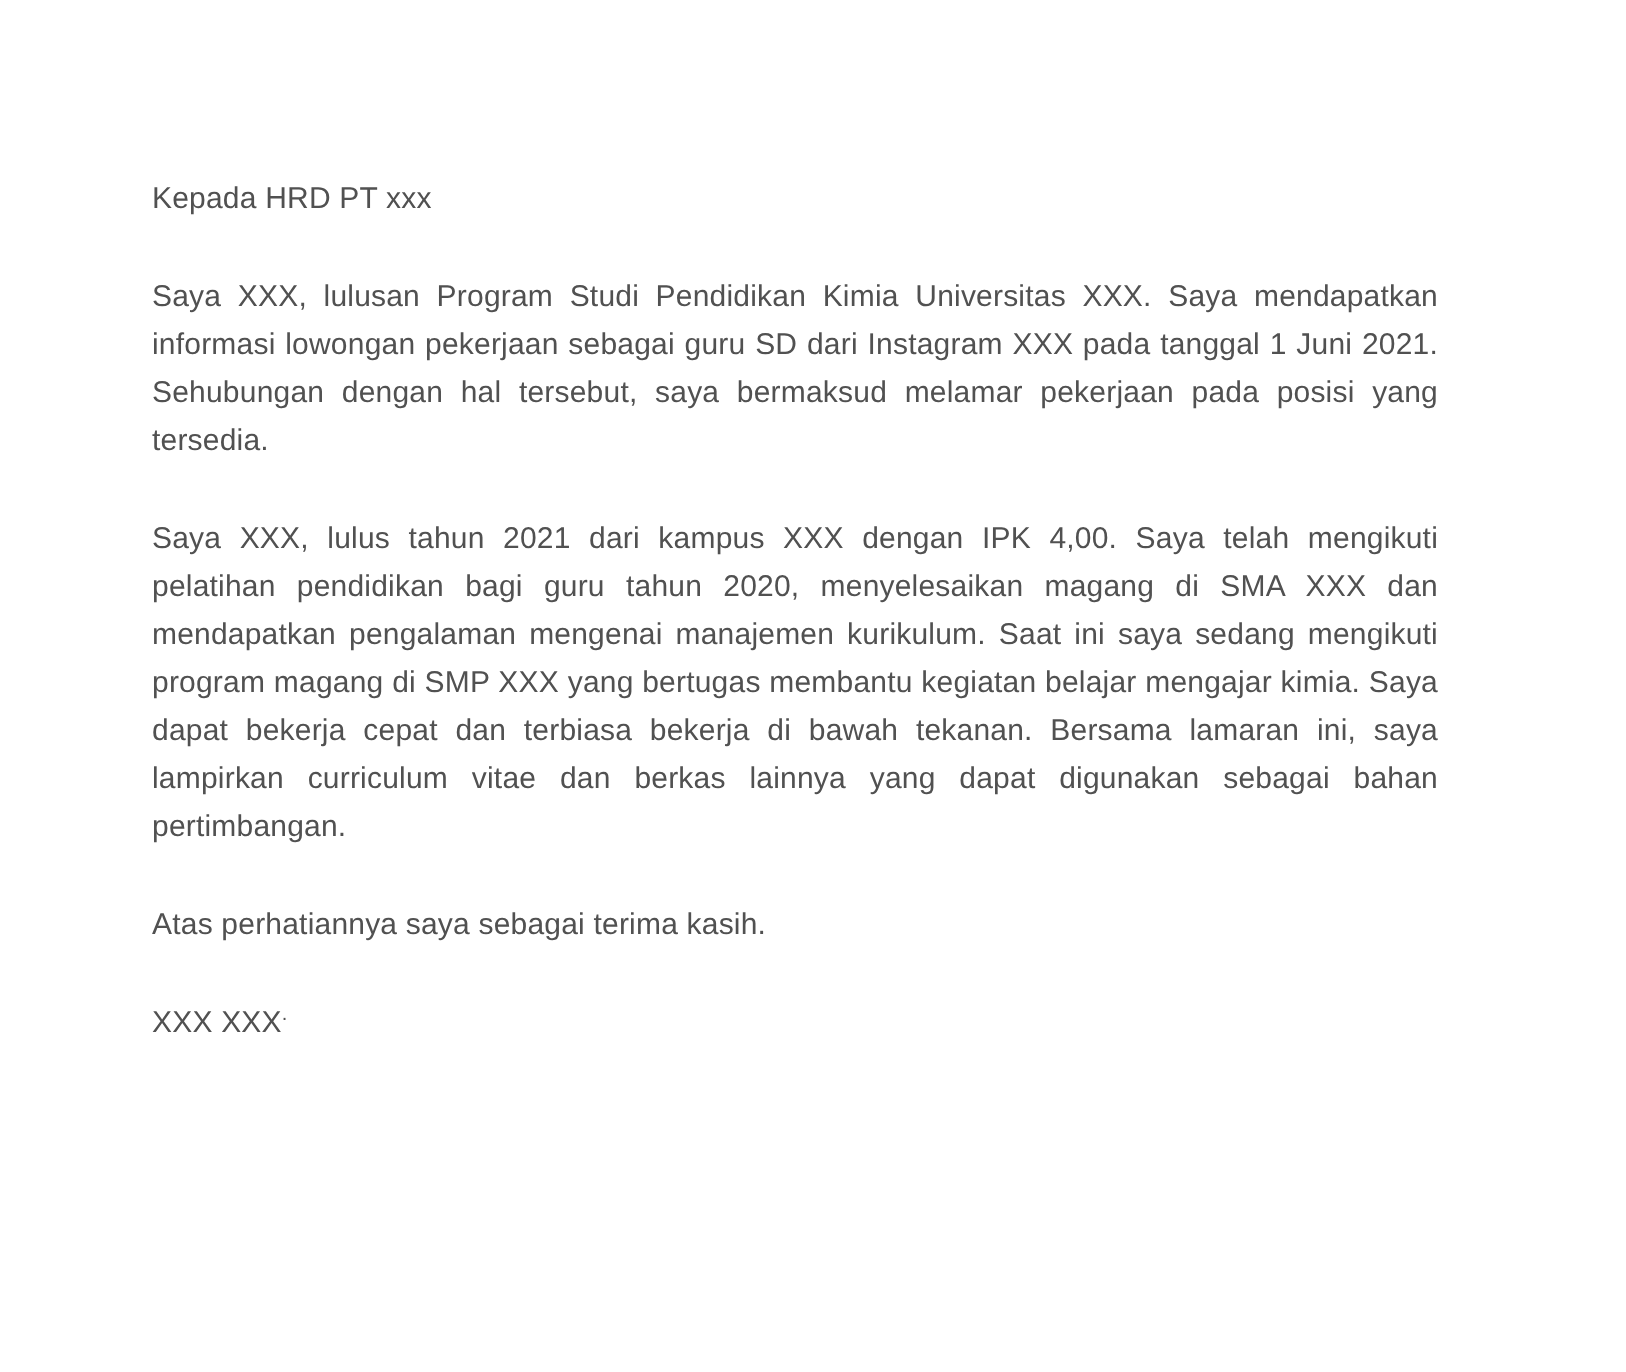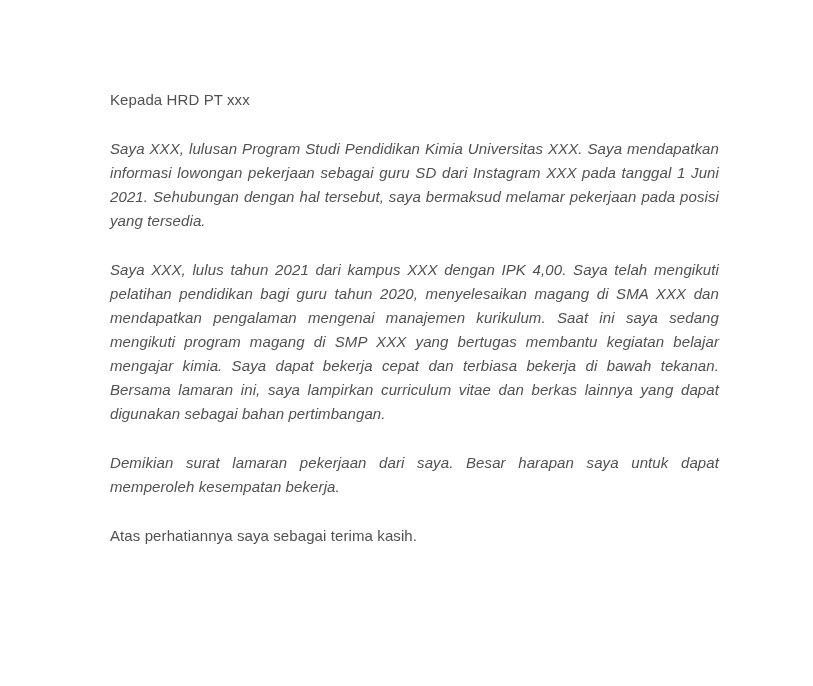--- a/index.html
+++ b/index.html
@@ -10,34 +10,33 @@
   body {
     width: 813px;
     height: 686px;
     overflow: hidden;
     font-family: "Liberation Sans", "DejaVu Sans", sans-serif;
   }
   .page {
     box-sizing: border-box;
     width: 813px;
     height: 686px;
-    padding: 88px 94px 0 110px;
+    padding: 88px 94px 0 76px;
     background: #ffffff;
   }
   .letter p {
     margin: 0 0 25px 0;
     font-size: 15px;
     line-height: 24px;
     color: #515151;
     letter-spacing: 0.1px;
   }
   .letter p.justified {
     text-align: justify;
     text-justify: inter-word;
-    font-style: italic;
   }
   .letter .recipient,
   .letter .closing,
   .letter .thanks,
   .letter .signature {
     text-align: left;
   }
   .signature-mark {
     font-size: 10px;
     vertical-align: super;
@@ -50,20 +49,20 @@
 
 <div class="page">
   <div class="letter">
 
     <p class="recipient"><span>Kepada HRD PT xxx</span></p>
 
     <p class="justified">Saya XXX, lulusan Program Studi Pendidikan Kimia Universitas XXX. Saya mendapatkan informasi lowongan pekerjaan sebagai guru SD dari Instagram XXX pada tanggal 1 Juni 2021. Sehubungan dengan hal tersebut, saya bermaksud melamar pekerjaan pada posisi yang tersedia.</p>
 
     <p class="justified">Saya XXX, lulus tahun 2021 dari kampus XXX dengan IPK 4,00. Saya telah mengikuti pelatihan pendidikan bagi guru tahun 2020, menyelesaikan magang di SMA XXX dan mendapatkan pengalaman mengenai manajemen kurikulum. Saat ini saya sedang mengikuti program magang di SMP XXX yang bertugas membantu kegiatan belajar mengajar kimia. Saya dapat bekerja cepat dan terbiasa bekerja di bawah tekanan. Bersama lamaran ini, saya lampirkan curriculum vitae dan berkas lainnya yang dapat digunakan sebagai bahan pertimbangan.</p>
 
-    <p class="justified">Demikian surat lamaran pekerjaan dari saya. Besar harapan saya untuk dapat memperoleh kesempatan bekerja.</p>
 
     <p class="thanks">Atas perhatiannya saya sebagai terima kasih.</p>
 
 
+    <p class="signature"><span>XXX XXX</span><span class="signature-mark">.</span></p>
 
   </div>
 </div>
 
 </body></html>

